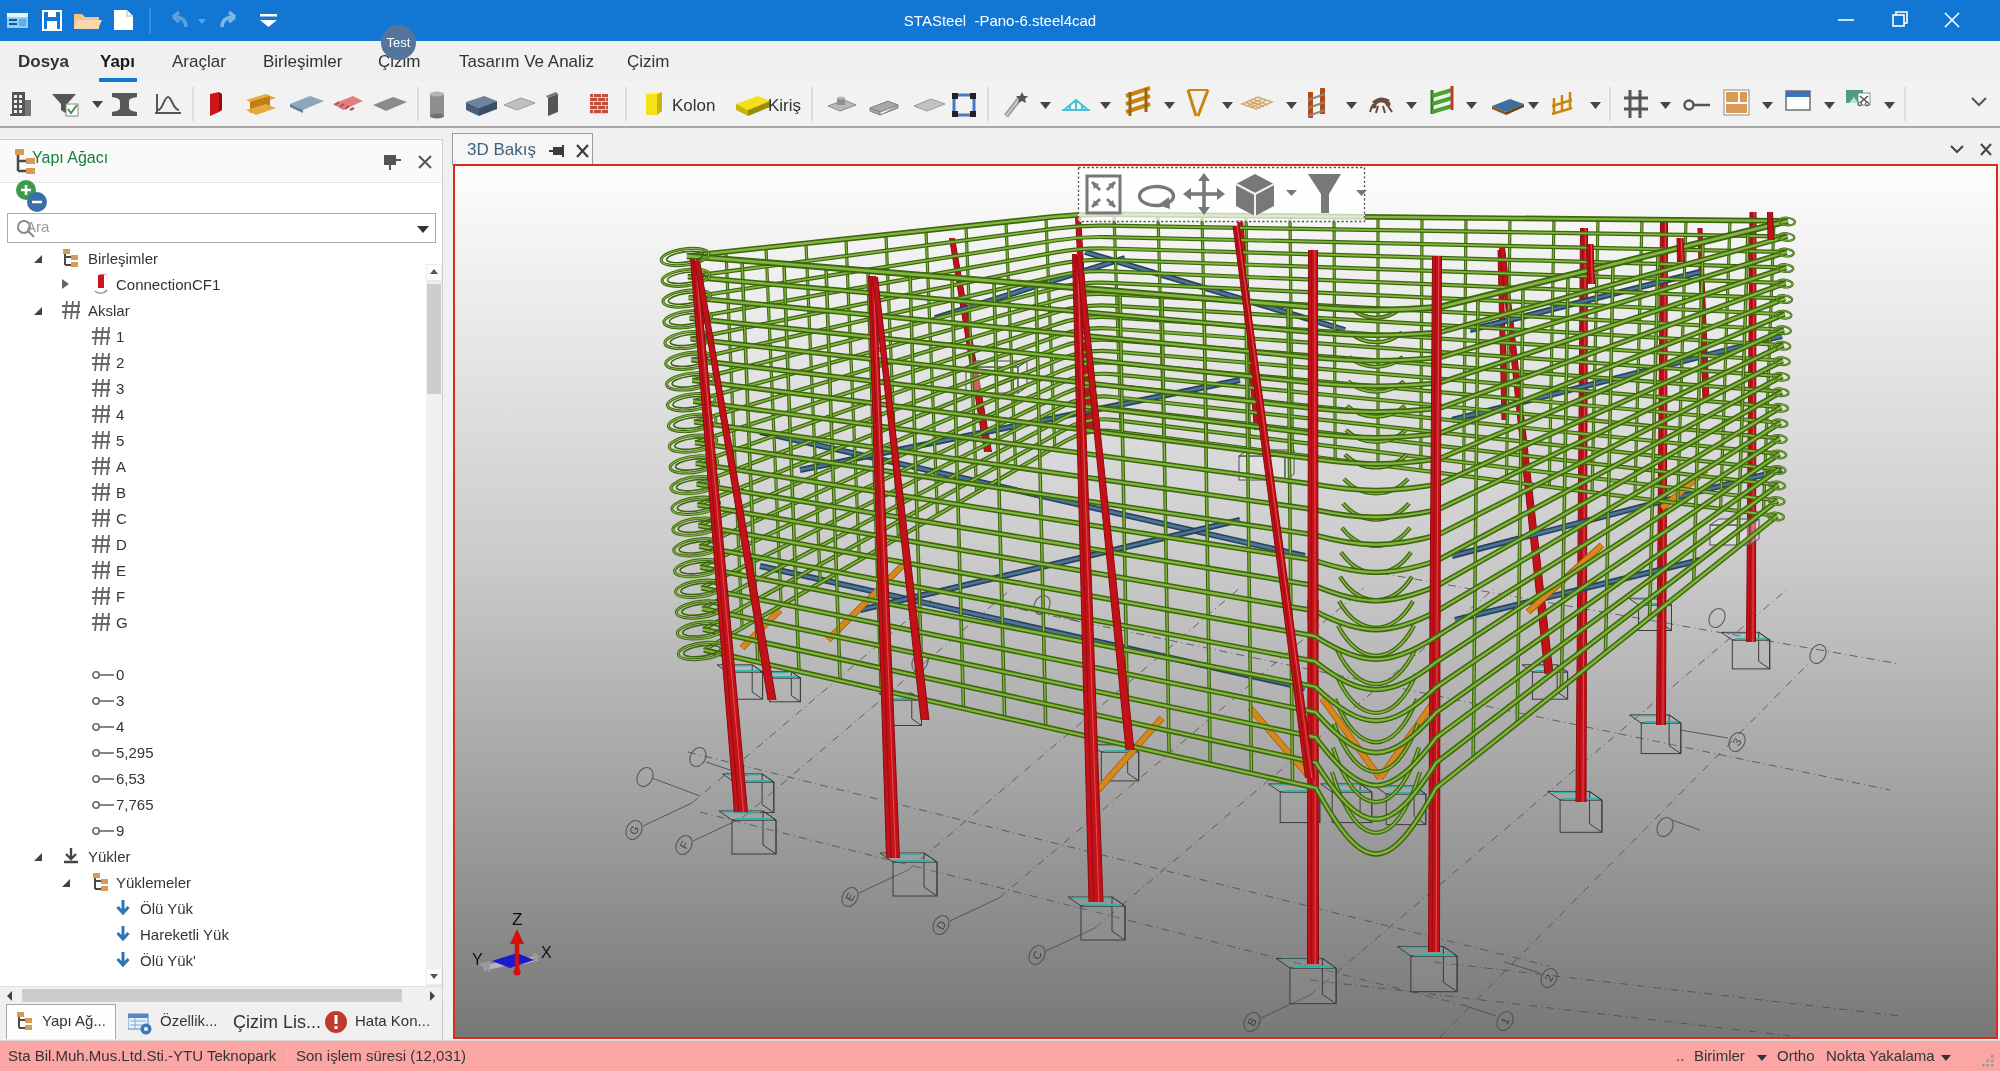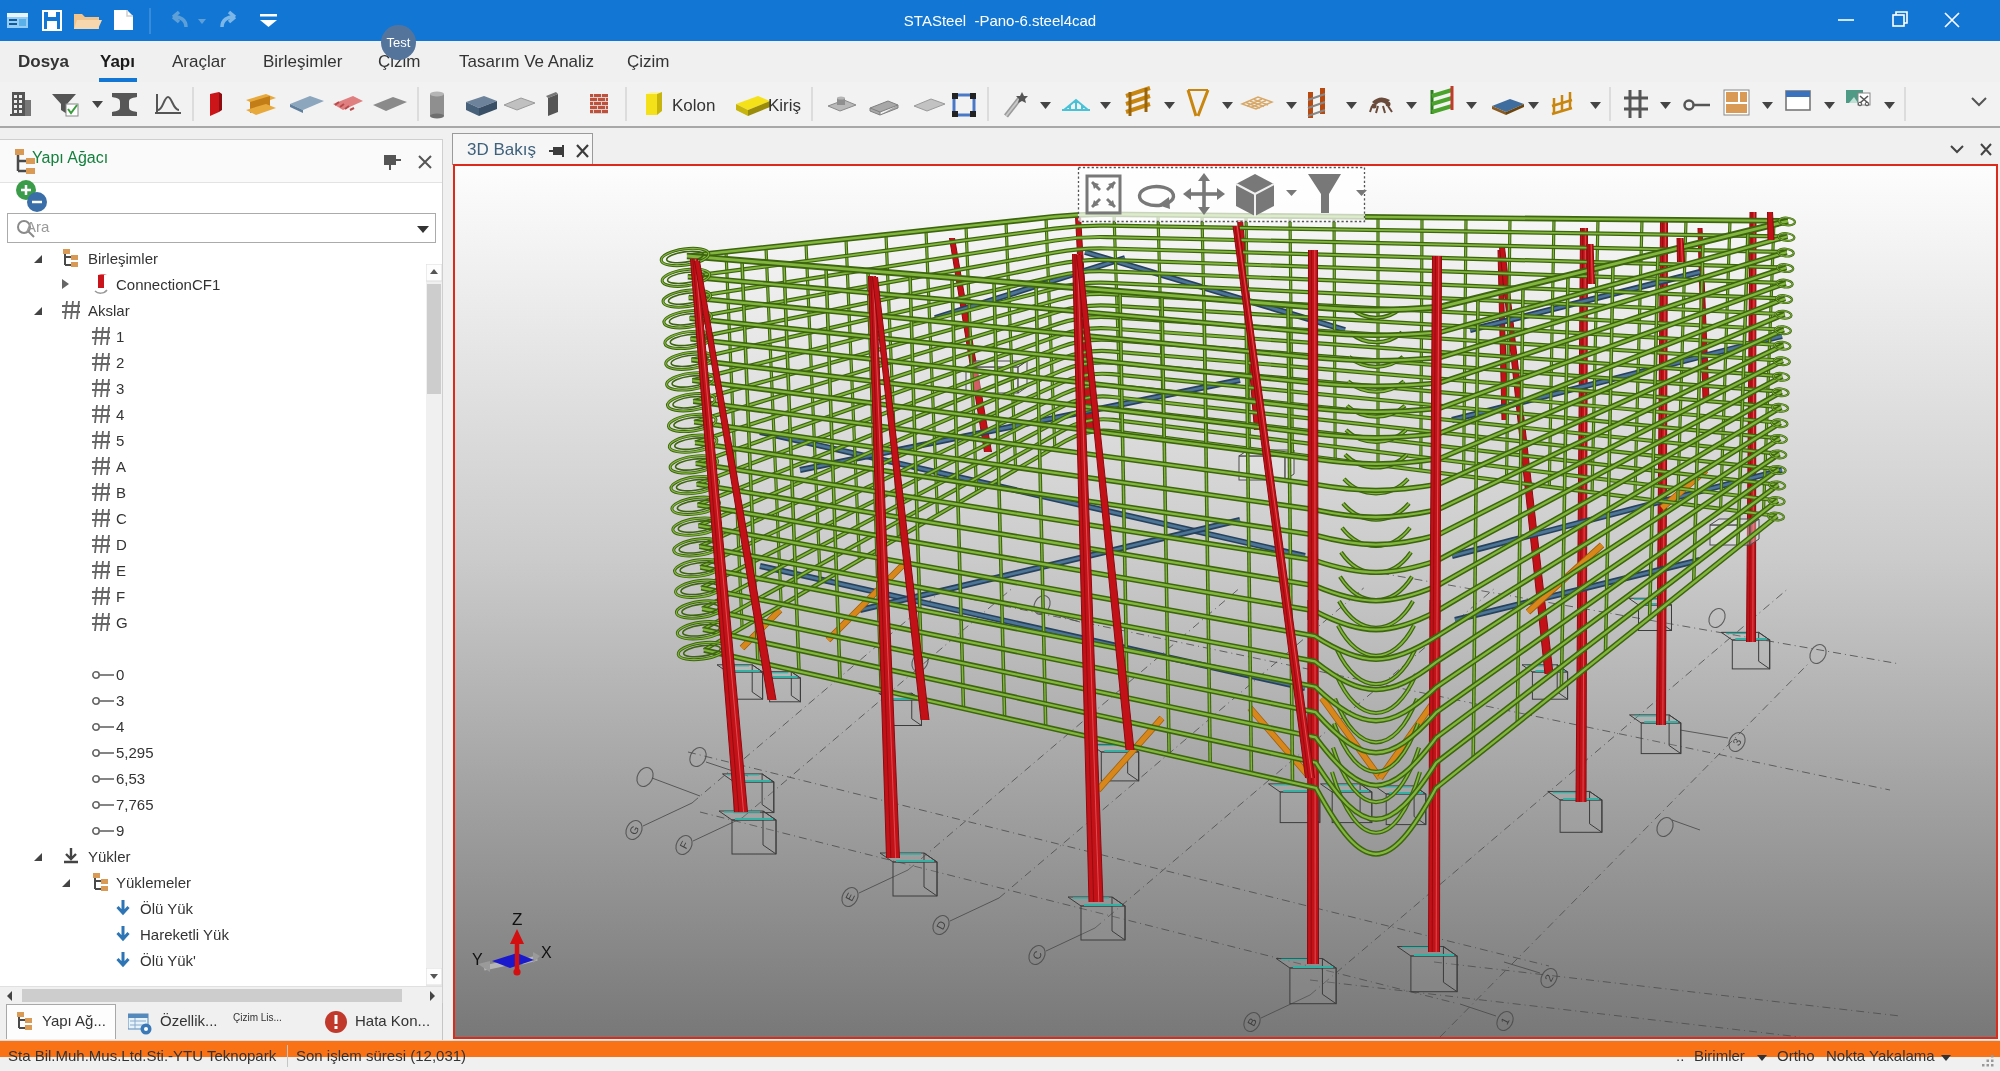--- a/index.html
+++ b/index.html
@@ -3,21 +3,21 @@
 <style>
 *{margin:0;padding:0;box-sizing:border-box}
 html,body{width:2000px;height:1071px;overflow:hidden;font-family:"Liberation Sans",sans-serif;background:#f0f0f0}
 .abs{position:absolute}
 #titlebar{position:absolute;left:0;top:0;width:2000px;height:41px;background:#1277d4;color:#fff}
 #title{position:absolute;left:0;top:0;width:2000px;height:41px;text-align:center;line-height:41px;font-size:15px;color:#fff}
 #tabrow{position:absolute;left:0;top:41px;width:2000px;height:41px;background:#f0f0f0}
 .mtab{position:absolute;top:0;height:41px;line-height:41px;font-size:17px;color:#333}
 #ribbon{position:absolute;left:0;top:82px;width:2000px;height:46px;background:#f2f2f2;border-bottom:2px solid #a8a8a8}
 #leftpanel{position:absolute;left:0;top:139px;width:443px;height:864px;background:#fff;border:1px solid #cfcfcf;border-left:none}
-#statusbar{position:absolute;left:0;top:1040px;width:2000px;height:17px;background:#f97316;border-top:1px solid #d9d9d9;font-size:15px;color:#333}
+#statusbar{position:absolute;left:0;top:1040px;width:2000px;height:31px;background:#fca5a5;border-top:1px solid #d9d9d9;font-size:15px;color:#333}
 #docarea{position:absolute;left:444px;top:130px;width:1556px;height:910px;background:#f0f0f0}
 #vframe{position:absolute;left:455px;top:166px;width:1541px;height:871px;outline:2px solid #dd2b1b}
 .tree-row{position:absolute;left:0;height:26px;line-height:26px;font-size:15px;color:#333;white-space:nowrap}
 .tri-exp{position:absolute;width:0;height:0;border-left:8px solid transparent;border-bottom:8px solid #444}
 .tri-col{position:absolute;width:0;height:0;border-top:5.5px solid transparent;border-bottom:5.5px solid transparent;border-left:7px solid #666}
 text{font-family:"Liberation Sans",sans-serif}
 </style></head><body>
 <div id="titlebar">
     <svg class="abs" style="left:0;top:0" width="420" height="41">
       <g>
@@ -531,21 +531,21 @@
     </svg>
     <div class="abs" style="left:42px;top:9px;font-size:15px;color:#333">Yapı Ağ...</div>
     <svg class="abs" style="left:128px;top:9px" width="26" height="24">
       <rect x="0" y="2" width="20" height="15" fill="#e8f2fa" stroke="#5588bb"></rect>
       <rect x="0" y="2" width="20" height="4" fill="#5588bb"></rect>
       <path d="M2 9 L18 9 M2 13 L18 13 M7 6 L7 17" stroke="#88aacc" stroke-width="1"></path>
       <circle cx="18" cy="17" r="5.5" fill="#3a78b8"></circle>
       <circle cx="18" cy="17" r="2" fill="#fff"></circle>
     </svg>
     <div class="abs" style="left:160px;top:9px;font-size:15px;color:#333">Özellik...</div>
-    <div class="abs" style="left:233px;top:9px;font-size:10px;color:#333">Çizim Lis...</div>
+    <div class="abs" style="left:233px;top:9px;font-size:18px;color:#333">Çizim Lis...</div>
     <svg class="abs" style="left:325px;top:8px" width="24" height="24">
       <circle cx="11" cy="11" r="11" fill="#c0392b"></circle>
       <rect x="9.5" y="4" width="3" height="9" fill="#fff"></rect>
       <rect x="9.5" y="15" width="3" height="3" fill="#fff"></rect>
     </svg>
     <div class="abs" style="left:355px;top:9px;font-size:15px;color:#333">Hata Kon...</div>
   </div>
 <div id="statusbar">
     <div class="abs" style="left:8px;top:6px">Sta Bil.Muh.Mus.Ltd.Sti.-YTU Teknopark</div>
     <div class="abs" style="left:287px;top:4px;width:1px;height:22px;background:#c5c5c5"></div>

